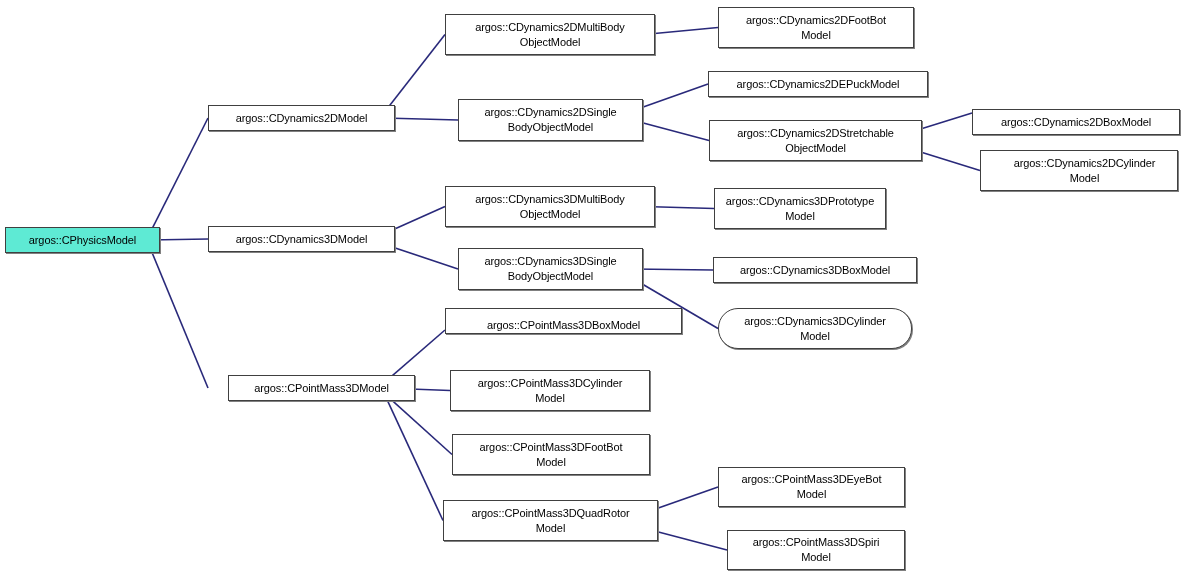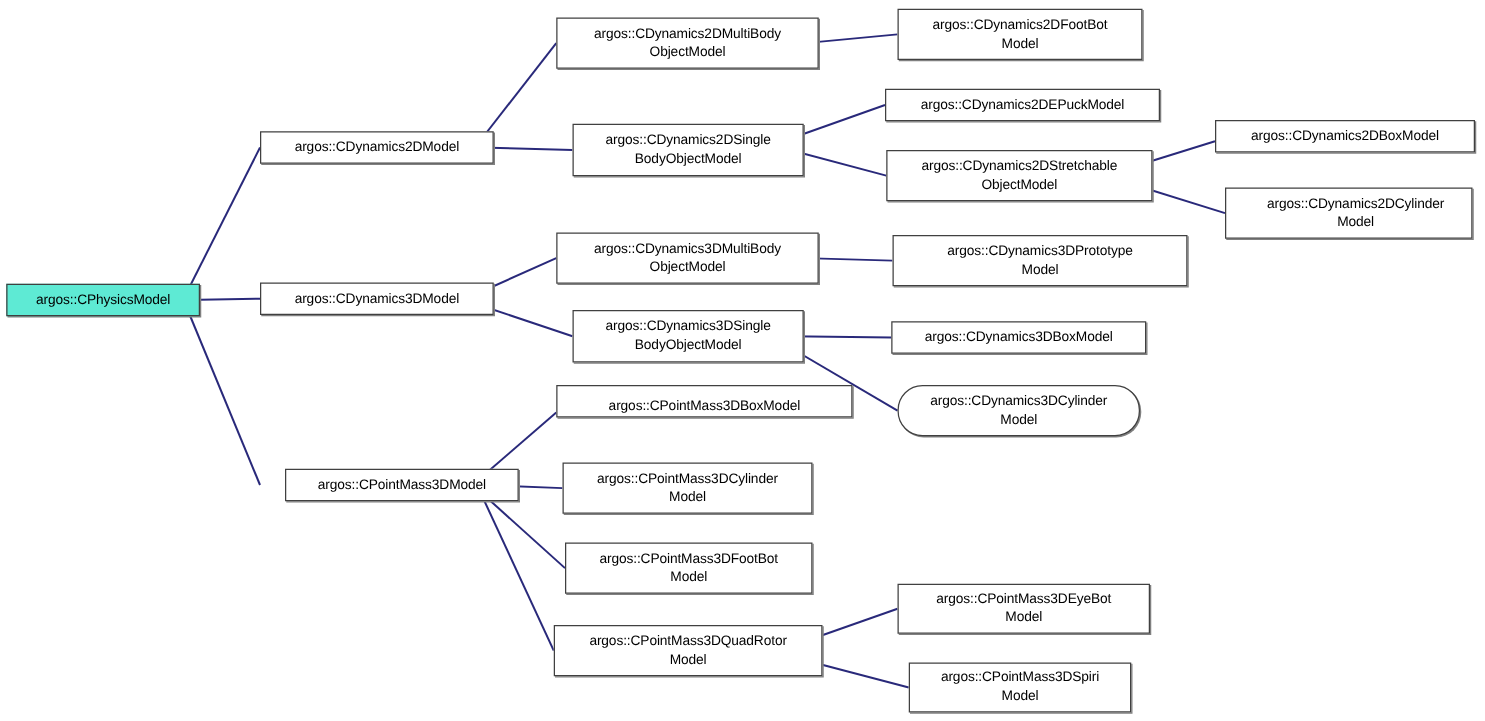--- a/index.html
+++ b/index.html
@@ -164,26 +164,26 @@
 Model</span></div>
       <div class="uml-node" style="left: 452px; top: 434px; width: 198px; height: 41px;"><span class="node-label">argos::CPointMass3DFootBot
 Model</span></div>
       <div class="uml-node" style="left: 443px; top: 500px; width: 215px; height: 41px;"><span class="node-label">argos::CPointMass3DQuadRotor
 Model</span></div>
       <div class="uml-node" style="left: 718px; top: 7px; width: 196px; height: 41px;"><span class="node-label">argos::CDynamics2DFootBot
 Model</span></div>
       <div class="uml-node" style="left: 708px; top: 71px; width: 220px; height: 26px;"><span class="node-label">argos::CDynamics2DEPuckModel</span></div>
       <div class="uml-node" style="left: 709px; top: 120px; width: 213px; height: 41px;"><span class="node-label">argos::CDynamics2DStretchable
 ObjectModel</span></div>
-      <div class="uml-node" style="left: 714px; top: 188px; width: 236px; height: 41px;"><span class="node-label">argos::CDynamics3DPrototype
+      <div class="uml-node" style="left: 714px; top: 188px; width: 172px; height: 41px;"><span class="node-label">argos::CDynamics3DPrototype
 Model</span></div>
       <div class="uml-node" style="left: 713px; top: 257px; width: 204px; height: 26px;"><span class="node-label">argos::CDynamics3DBoxModel</span></div>
       <div class="uml-node" style="left: 718px; top: 308px; width: 194px; height: 41px; border-radius: 20px;"><span class="node-label">argos::CDynamics3DCylinder
 Model</span></div>
-      <div class="uml-node" style="left: 718px; top: 467px; width: 202px; height: 40px;"><span class="node-label">argos::CPointMass3DEyeBot
+      <div class="uml-node" style="left: 718px; top: 467px; width: 187px; height: 40px;"><span class="node-label">argos::CPointMass3DEyeBot
 Model</span></div>
       <div class="uml-node" style="left: 727px; top: 530px; width: 178px; height: 40px;"><span class="node-label">argos::CPointMass3DSpiri
 Model</span></div>
-      <div class="uml-node" style="left: 972px; top: 96px; width: 208px; height: 26px;"><span class="node-label">argos::CDynamics2DBoxModel</span></div>
+      <div class="uml-node" style="left: 972px; top: 109px; width: 208px; height: 26px;"><span class="node-label">argos::CDynamics2DBoxModel</span></div>
       <div class="uml-node" style="left: 980px; top: 150px; width: 198px; height: 41px; padding-left: 11px;"><span class="node-label">argos::CDynamics2DCylinder
 Model</span></div>
     </div>
 </div>
 
 </body></html>

